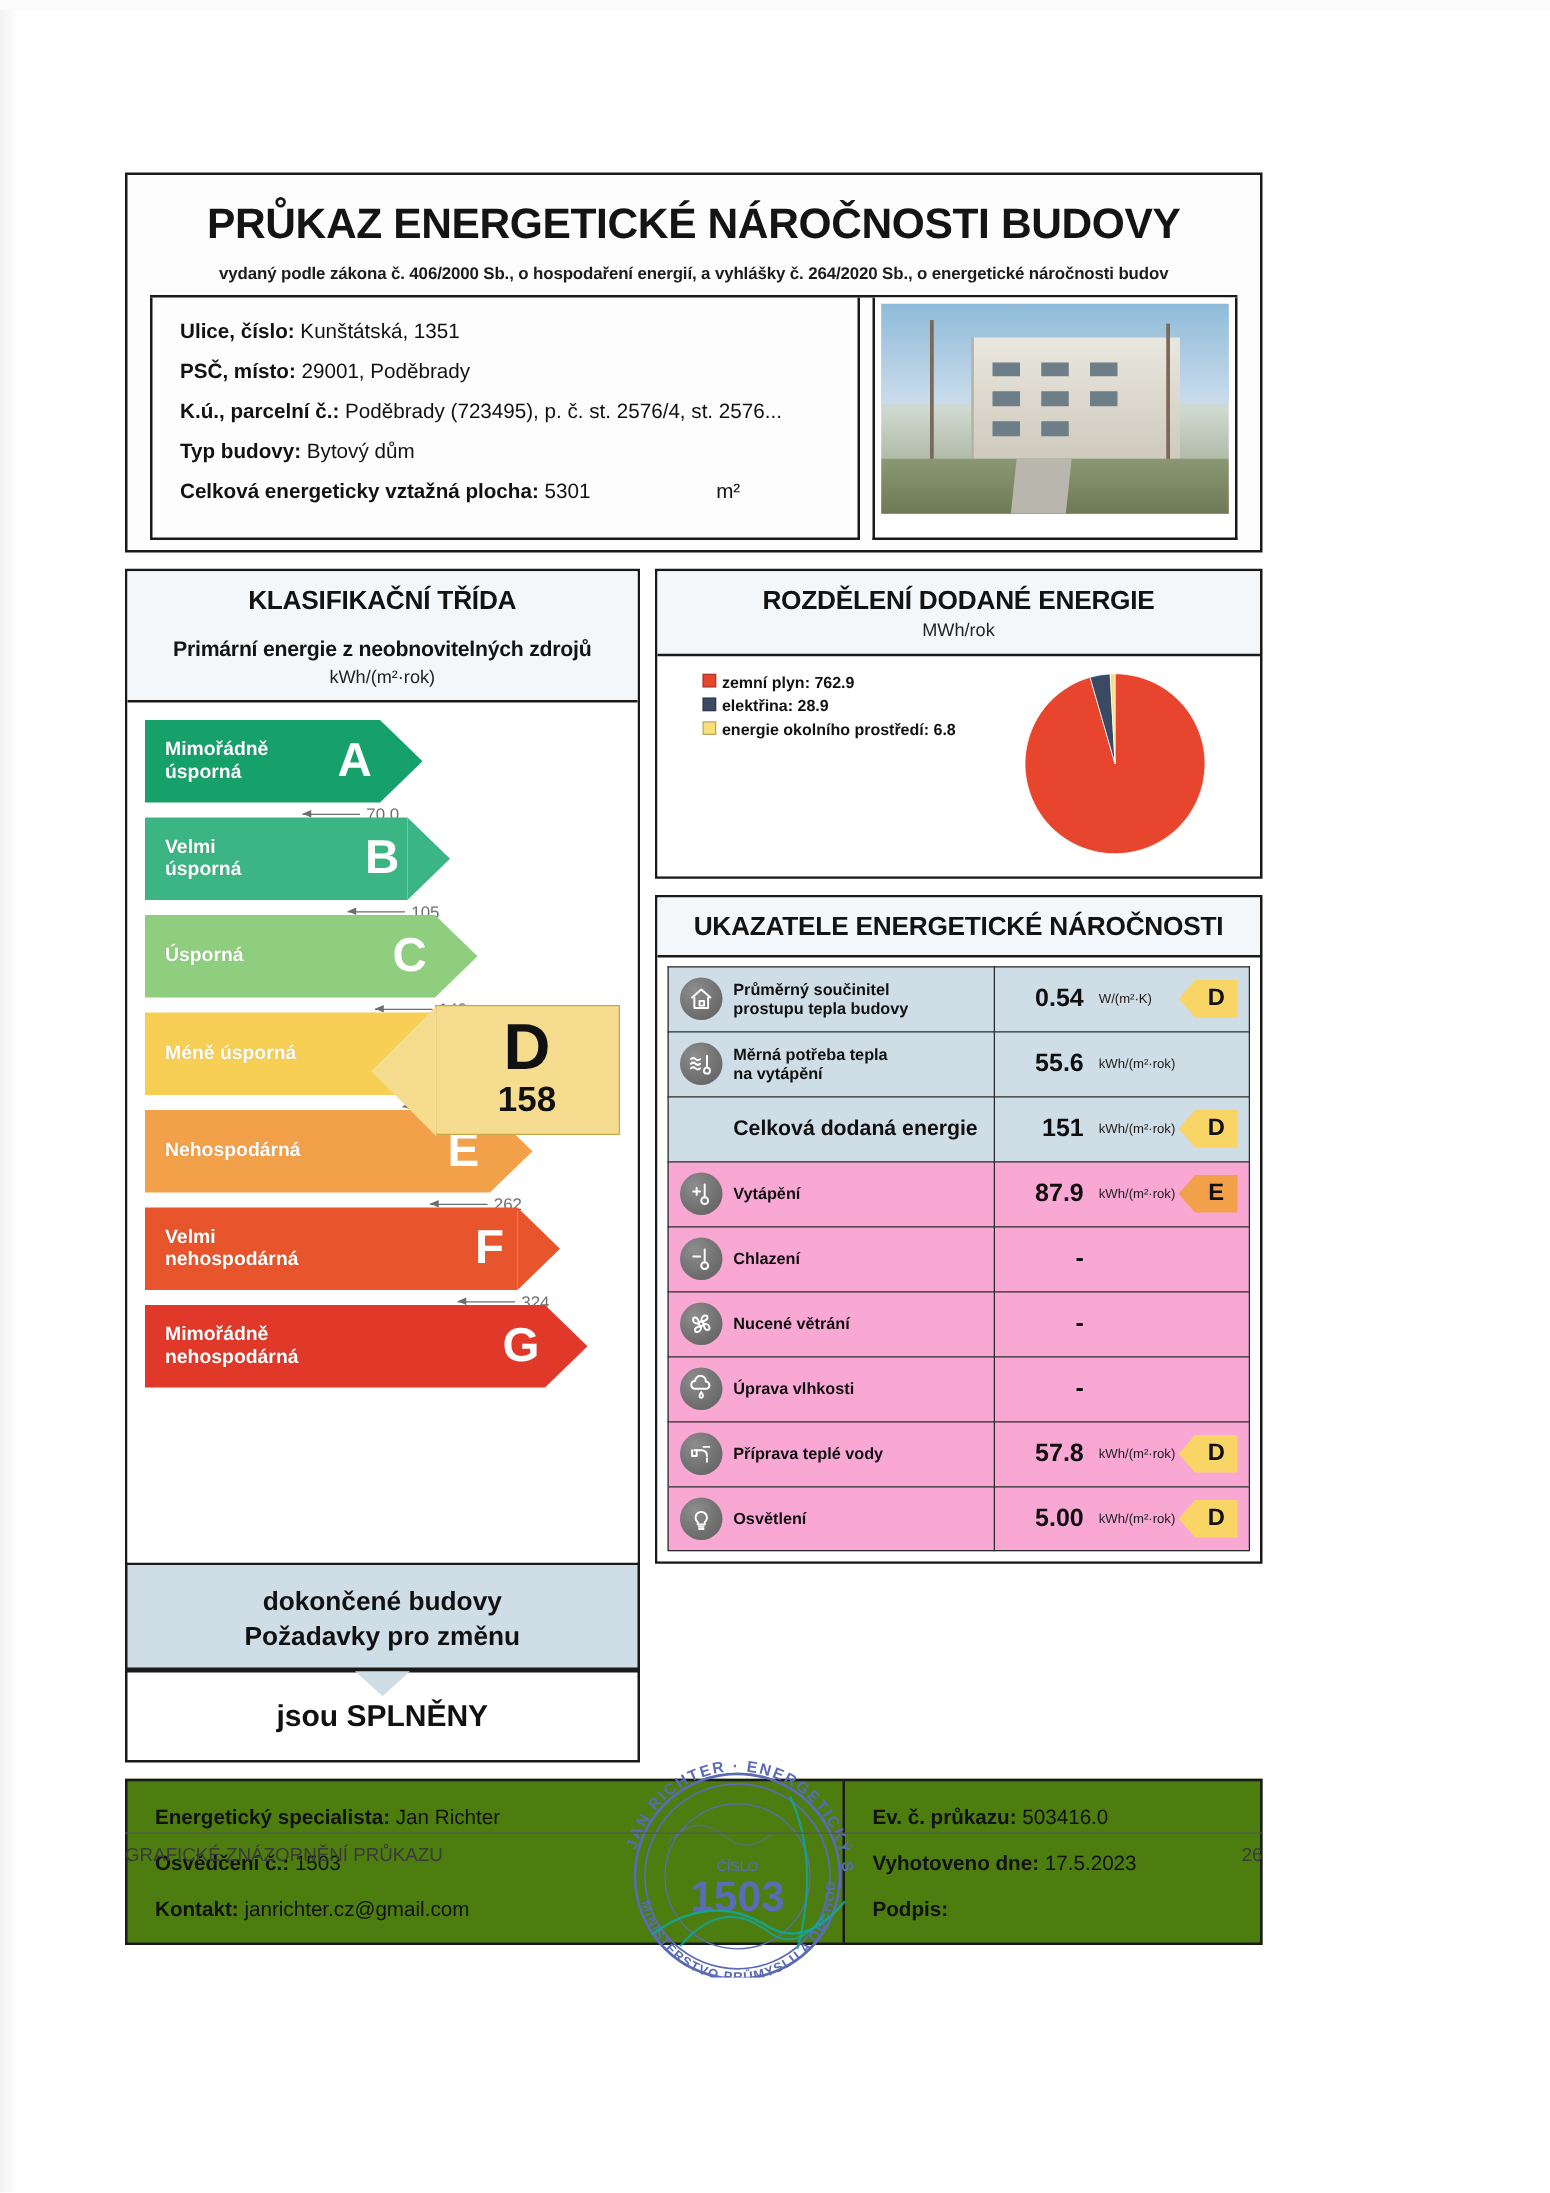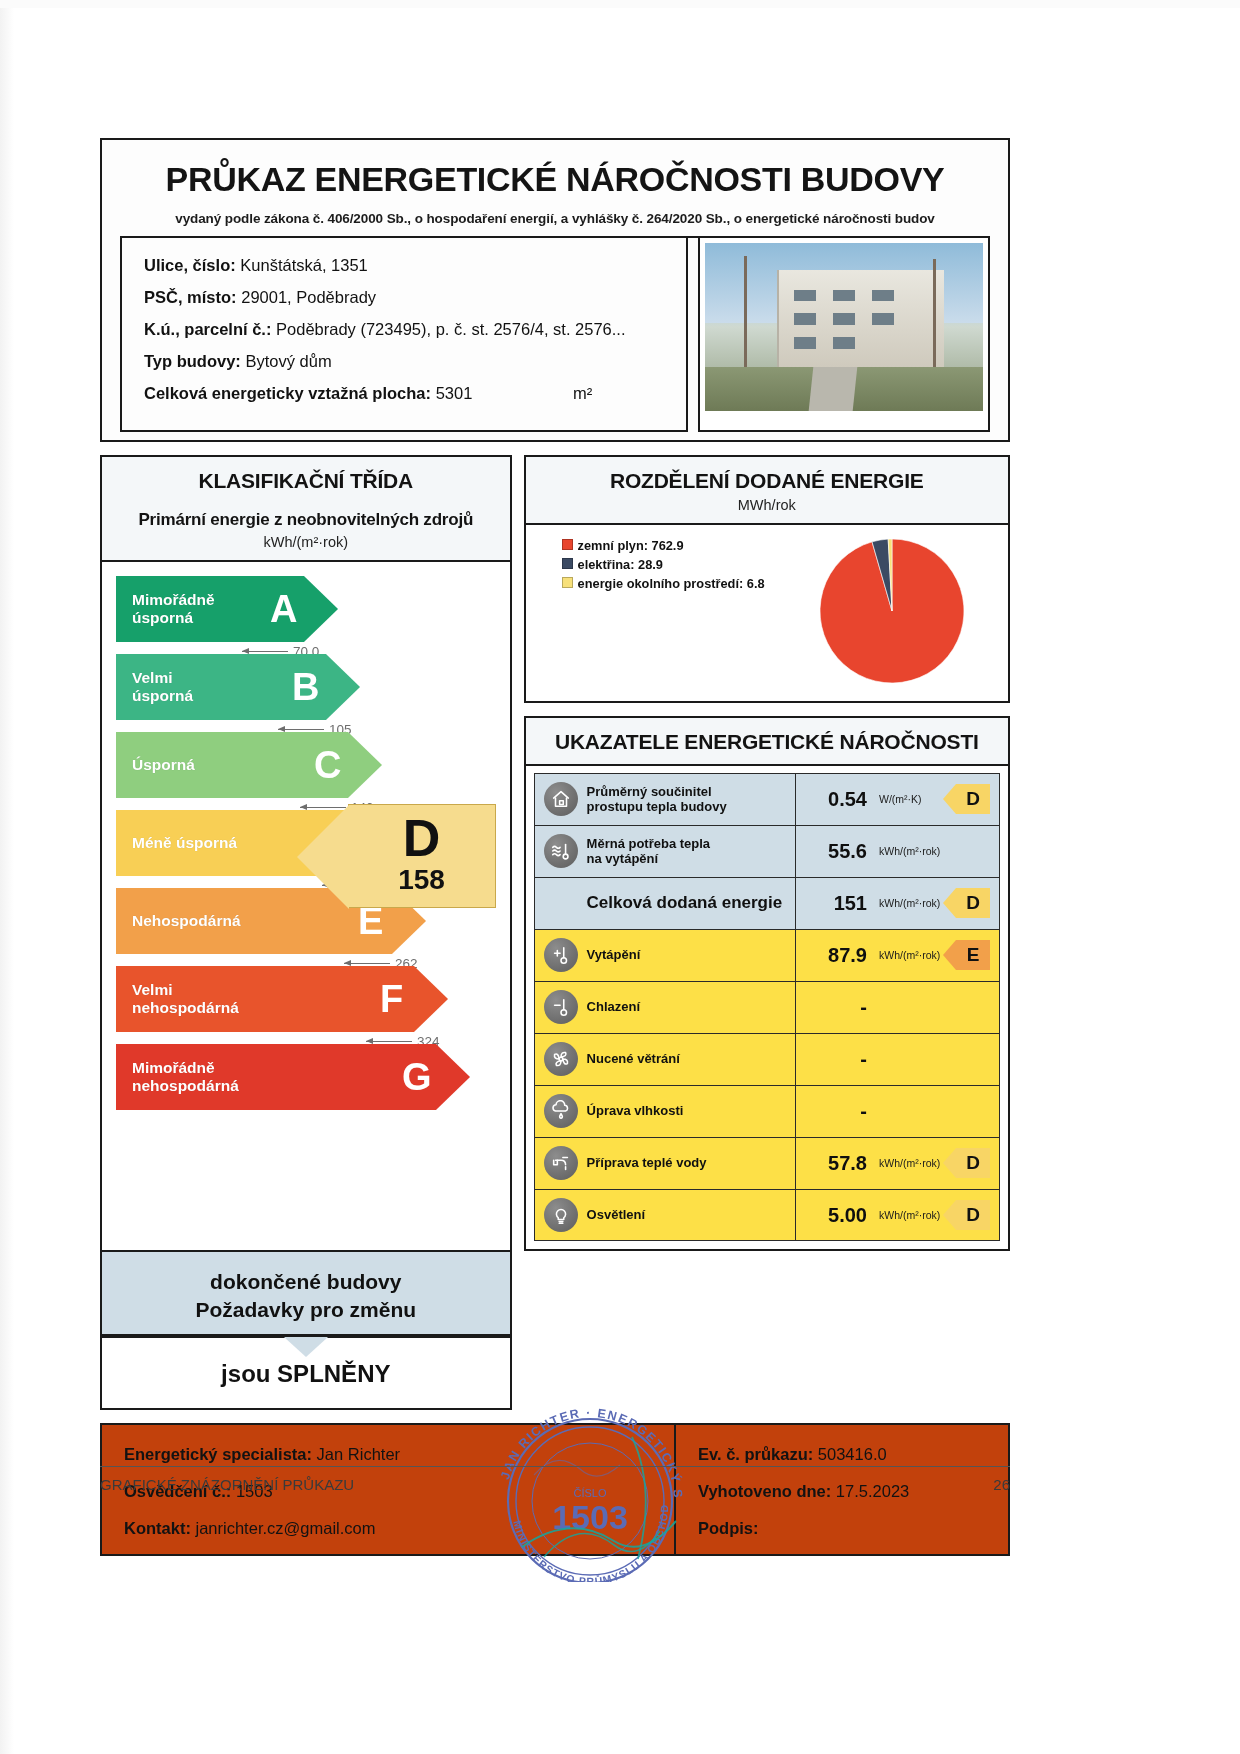--- a/index.html
+++ b/index.html
@@ -129,39 +129,39 @@
   .legend-item { display:flex; align-items:flex-start; gap:5px; font-size:12.8px;
      font-weight:bold; color:#111; margin-bottom:2px; line-height:1.35;margin-left:24px; }
   .sw { width:11px; height:11px; flex:none; margin-top:2px; border:1px solid rgba(0,0,0,.25); }
   .pie-wrap { flex:1; display:flex; align-items:center; justify-content:center; }
 
   
   .ind-body { border-top:2px solid #1a1a1a; background:#fff; padding:7px 8px 8px 8px; }
   .ind-row { display:flex; align-items:center; border:1.5px solid #2a2a2a; border-bottom:none;
      height:52px; background:#cfdde6; }
   .ind-row:last-child { border-bottom:1.5px solid #2a2a2a; }
-  .ind-row.plain { background:#fde047; }
+  .ind-row.plain { background:#f9a8d4; }
   .ind-icon { width:52px; display:flex; align-items:center; justify-content:center; flex:none; }
   .ico-circle { width:34px; height:34px; border-radius:50%;
      background:radial-gradient(circle at 35% 30%,#8d8d8d,#5c5c5c);
      display:flex; align-items:center; justify-content:center; color:#fff; }
   .ind-label { flex:1; font-size:13px; font-weight:bold; line-height:1.2; color:#101010;
      white-space:pre-line; padding-right:6px; }
   .ind-label.big { font-size:17px; }
   .ind-val { width:78px; text-align:right; font-size:20px; font-weight:bold; color:#0f0f0f;
      border-left:1.5px solid #2a2a2a; padding:0 6px 0 4px; line-height:52px; flex:none; }
   .ind-unit { width:74px; font-size:10.5px; color:#1a1a1a; padding-left:6px; flex:none; }
   .ind-badge { width:52px; display:flex; align-items:center; justify-content:center; flex:none; }
   .cls-badge { position:relative; width:34px; height:30px; display:flex; align-items:center;
      justify-content:center; font-size:19px; font-weight:bold; color:#111; }
   .cls-badge:before { content:""; position:absolute; left:-13px; top:0; width:0; height:0;
      border-top:15px solid transparent; border-bottom:15px solid transparent; }
 
   
-  .footer-box { display:flex; border:2px solid #1a1a1a; margin-top:13px; background:#c2410c;
+  .footer-box { display:flex; border:2px solid #1a1a1a; margin-top:13px; background:#4d7c0f;
      position:relative; min-height:128px; }
   .f-left { flex:1; padding:20px 22px 16px 22px; border-right:2px solid #1a1a1a; }
   .f-right { width:332px; padding:20px 22px 16px 22px; }
   .f-line { font-size:16.5px; margin-bottom:18px; color:#121212; }
   .f-line b { font-weight:bold; }
 
   .stamp { position:absolute; left:380px; top:-28px; width:215px; height:185px; pointer-events:none; }
   .stamp svg { width:100%; height:100%; }
 
   .bottom-note { position:absolute; left:100px; top:1466px; width:910px;

